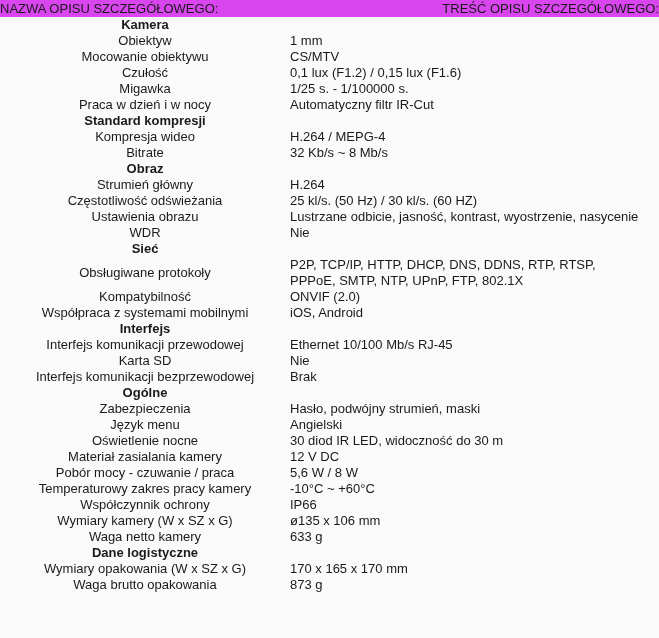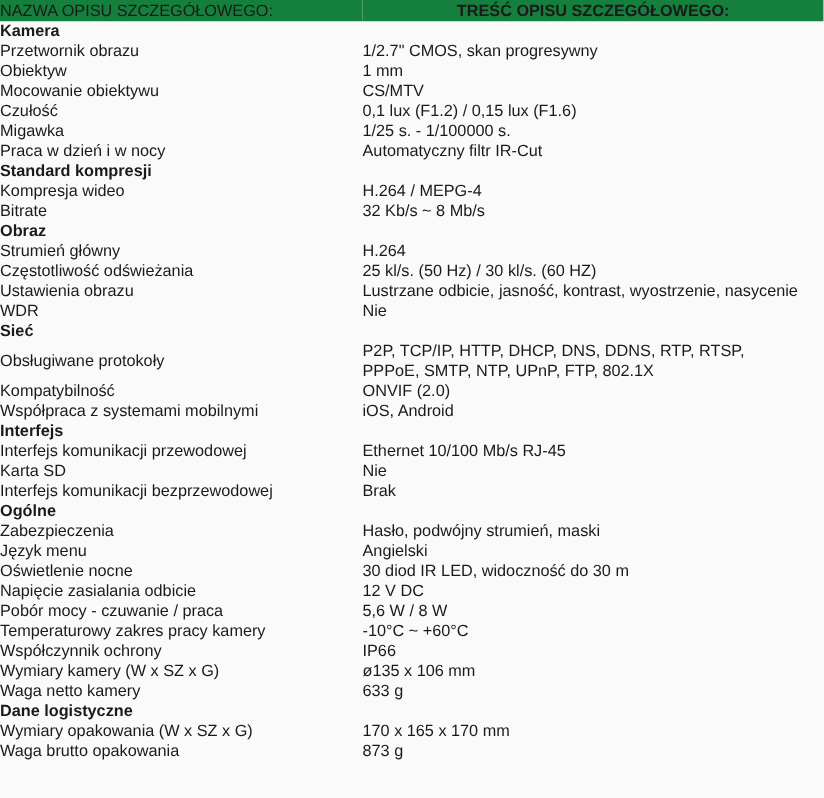--- a/index.html
+++ b/index.html
@@ -21,37 +21,37 @@
     table-layout: fixed;
   }
   table.spec-table th,
   table.spec-table td {
     font-size: 13px;
     line-height: 16px;
     padding: 0;
     vertical-align: middle;
   }
   thead tr {
-    background: #15803d;
+    background: #d946ef;
   }
   th.name-col {
     width: 290px;
     height: 17px;
     font-weight: normal;
     text-align: left;
     padding-left: 3px;
   }
   th.content-col {
     height: 17px;
-    font-weight: bold;
-    text-align: center;
+    font-weight: normal;
+    text-align: right;
   }
   td.label {
     width: 290px;
-    text-align: left;
+    text-align: center;
     padding-right: 5px;
   }
   td.label.section-title {
     font-weight: bold;
   }
   td.value {
     text-align: left;
     padding-left: 6px;
     white-space: pre-line;
   }
@@ -66,24 +66,20 @@
         <th class="name-col">NAZWA OPISU SZCZEGÓŁOWEGO:</th>
         <th class="content-col">TREŚĆ OPISU SZCZEGÓŁOWEGO:</th>
       </tr>
     </thead>
     <tbody id="spec-body">
         <tr>
           <td class="label section-title">Kamera</td>
           <td class="value"></td>
         </tr>
         <tr>
-          <td class="label">Przetwornik obrazu</td>
-          <td class="value">1/2.7" CMOS, skan progresywny</td>
-        </tr>
-        <tr>
           <td class="label">Obiektyw</td>
           <td class="value">1 mm</td>
         </tr>
         <tr>
           <td class="label">Mocowanie obiektywu</td>
           <td class="value">CS/MTV</td>
         </tr>
         <tr>
           <td class="label">Czułość</td>
           <td class="value">0,1 lux (F1.2) / 0,15 lux (F1.6)</td>
@@ -171,21 +167,21 @@
         </tr>
         <tr>
           <td class="label">Język menu</td>
           <td class="value">Angielski</td>
         </tr>
         <tr>
           <td class="label">Oświetlenie nocne</td>
           <td class="value">30 diod IR LED, widoczność do 30 m</td>
         </tr>
         <tr>
-          <td class="label">Napięcie zasialania odbicie</td>
+          <td class="label">Materiał zasialania kamery</td>
           <td class="value">12 V DC</td>
         </tr>
         <tr>
           <td class="label">Pobór mocy - czuwanie / praca</td>
           <td class="value">5,6 W / 8 W</td>
         </tr>
         <tr>
           <td class="label">Temperaturowy zakres pracy kamery</td>
           <td class="value">-10°C ~ +60°C</td>
         </tr>

